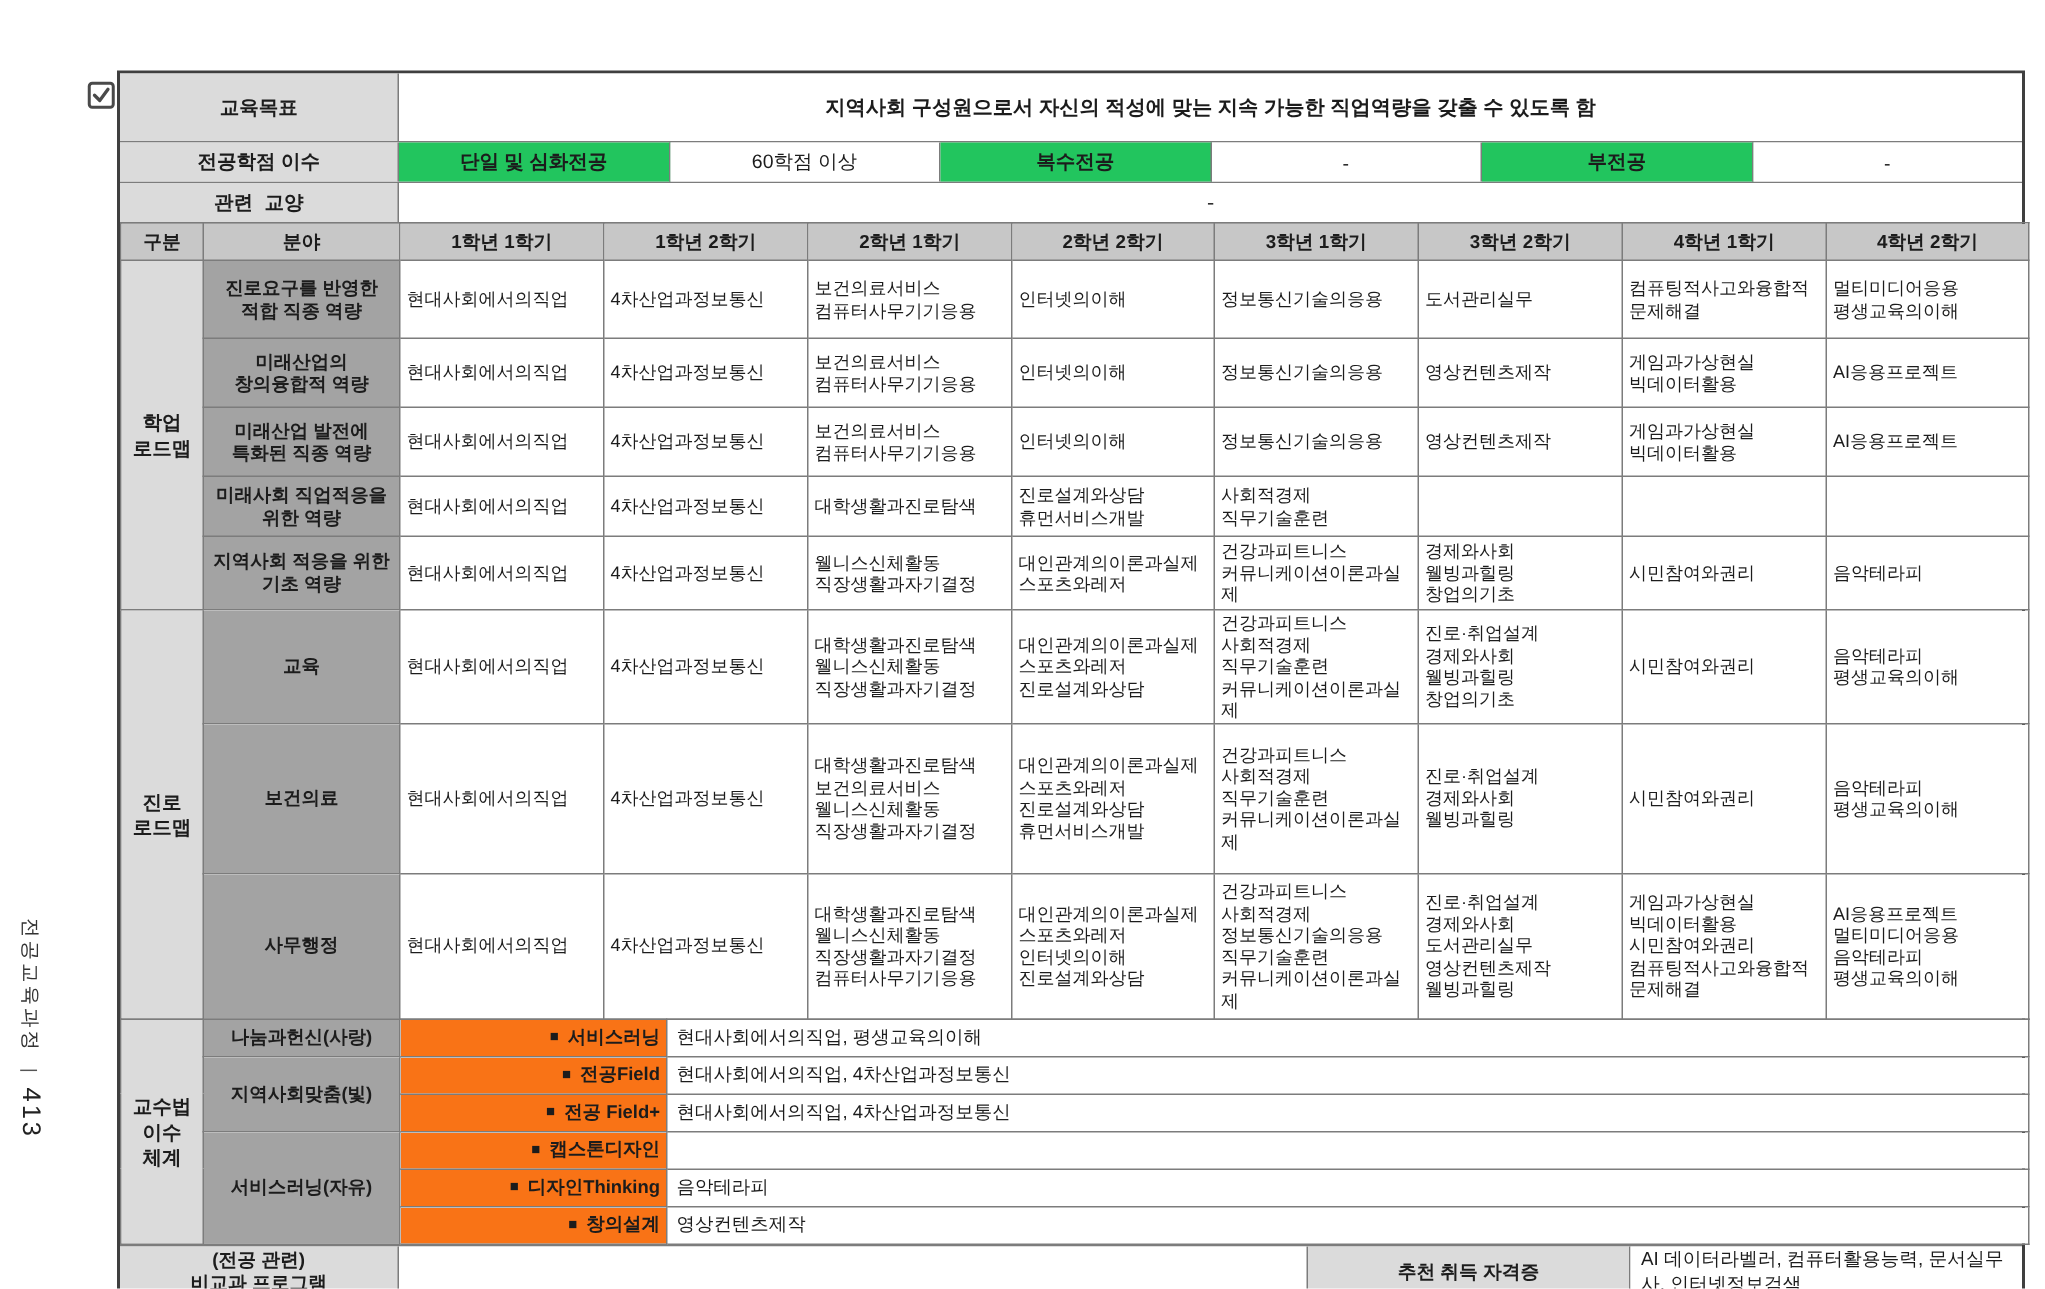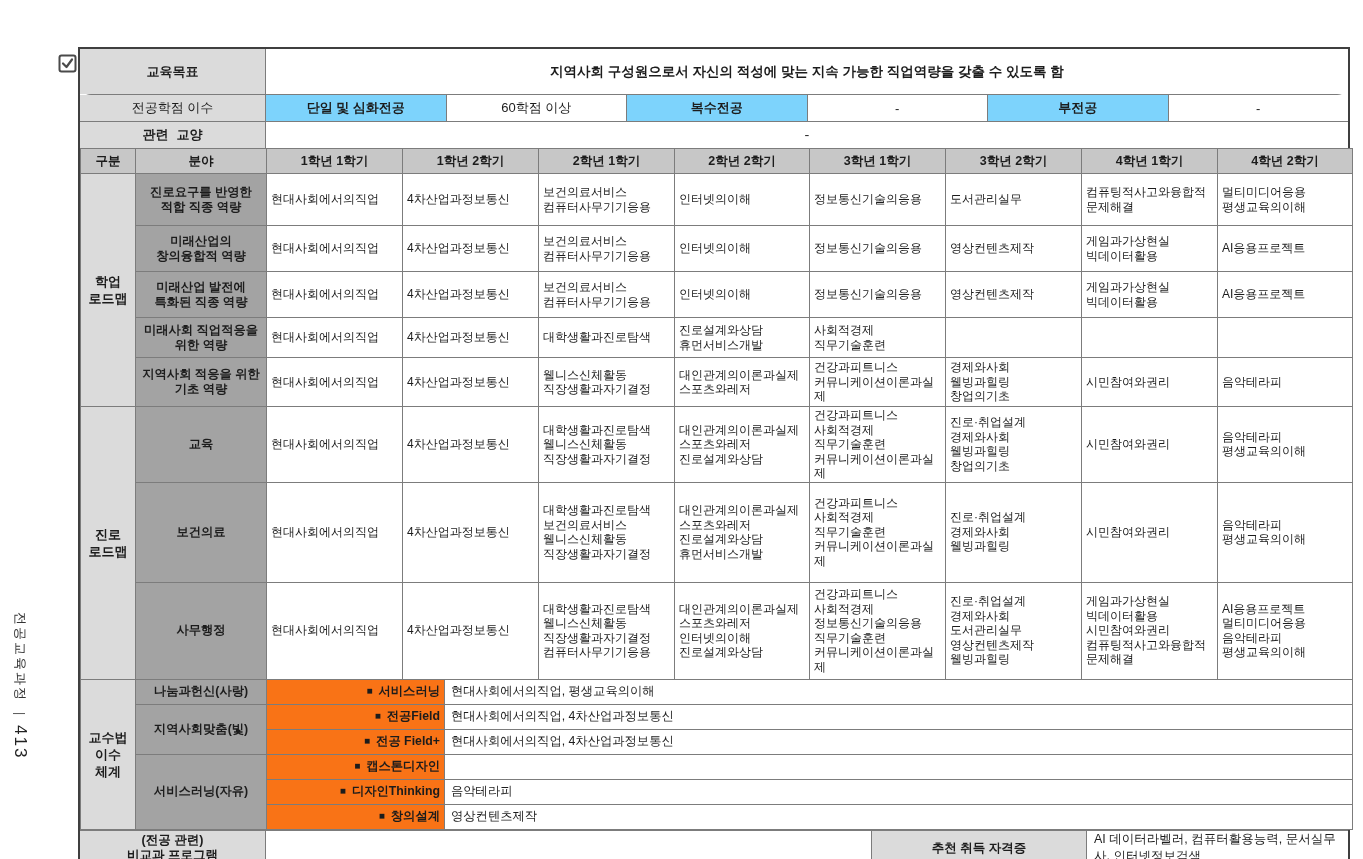--- a/index.html
+++ b/index.html
@@ -24,28 +24,28 @@
     position:absolute; left:78px; top:47px; width:1272px;
     border:2px solid #3f3f3f; border-bottom:4px double #3f3f3f; background:#fff;
   }
   .r { display:flex; border-bottom:1px solid #7c7c7c; }
   .cell { border-right:1px solid #7c7c7c; display:flex; align-items:center; justify-content:center; text-align:center; padding:1px 3px; }
   .cell:last-child { border-right:none; }
   .gray { background:#dbdbdb; }
   .pre { white-space:pre-line; }
   .w-label { width:186px; flex:none; }
 
-  .goal-row { height:46px;border-radius:11px; }
+  .goal-row { height:46px; }
   .goal-label { font-size:13px; font-weight:bold; }
   .goal-text { flex:1; flex-direction:column; justify-content:center; font-size:13.5px; font-weight:600; line-height:19px; background:#fff; }
 
   .credits-row { height:27px; font-size:13px; }
   .credits-row .cell { flex:1; }
-  .credits-row .w-label { flex:none; font-weight:normal; }
-  .credits-row .key { background:#7dd3fc; font-weight:bold; }
+  .credits-row .w-label { flex:none; font-weight:bold; }
+  .credits-row .key { background:#22c55e; font-weight:bold; }
   .credits-row .val { background:#fff; }
 
   .liberal-row { height:27px; font-size:13px;font-family:Liberation Mono, monospace; }
   .liberal-row .value { flex:1; background:#fff; }
   .liberal-row .w-label { font-weight:bold; }
 
   table { border-collapse:collapse; table-layout:fixed; width:1272px; margin-top:-1px; }
   td,th { border:1px solid #7c7c7c; padding:1px 4px; font-size:12px; vertical-align:middle; overflow:hidden; }
   th { background:#c7c7c7; font-size:12.5px; font-weight:bold; padding:2px;margin-left:45px; }
   .grid tr.head { height:25px; }

